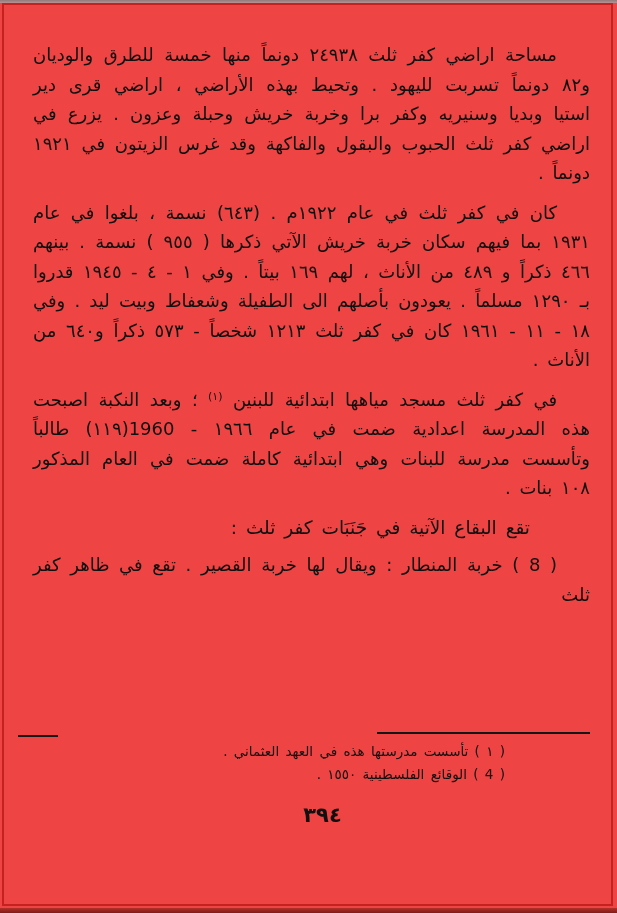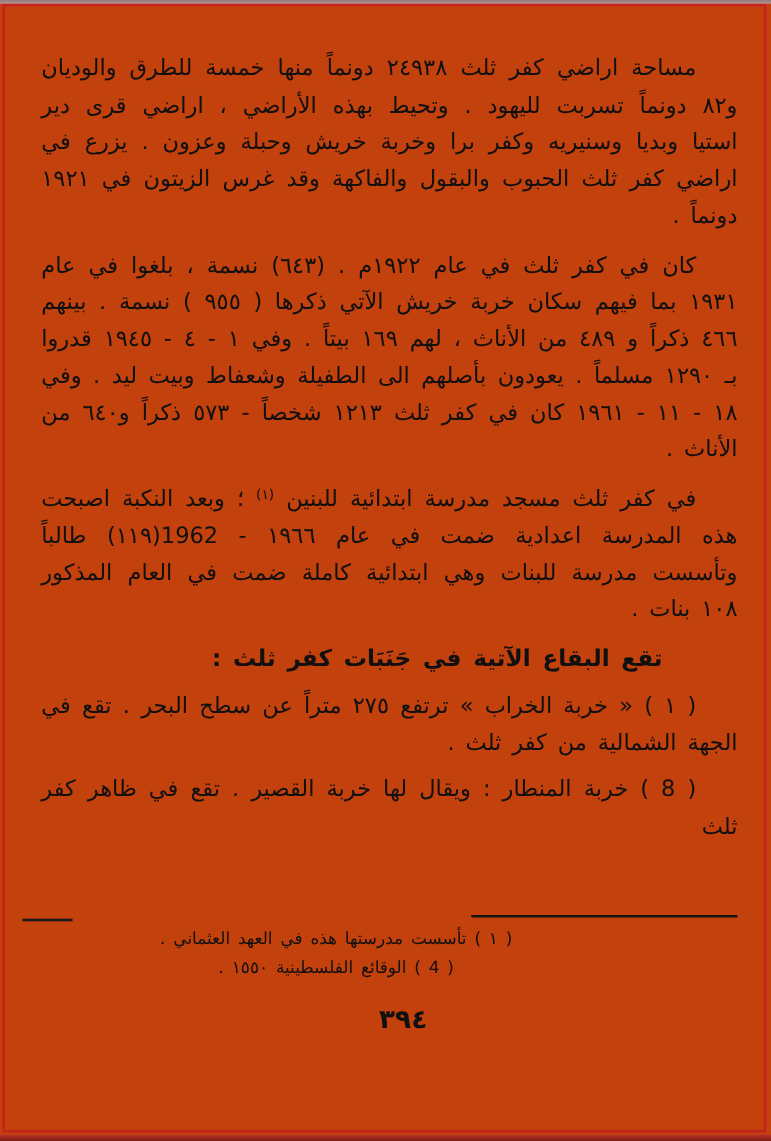--- a/index.html
+++ b/index.html
@@ -1,19 +1,19 @@
 <!DOCTYPE html>
 <html lang="ar"><head>
 <meta charset="utf-8">
 <style>
   html,body{margin:0;padding:0;background:#ffffff;}
   .page{
     position:relative;
     width:617px;height:913px;
-    background:#c2410c;
+    background:#ef4444;
     overflow:hidden;
     font-family:"DejaVu Sans",sans-serif;
     color:#101010;
   }
   
   .page::before{
     content:"";position:absolute;top:0;left:0;right:0;height:3px;
     background:linear-gradient(#8f7b7a,#b99392);z-index:3;
   }
   .page::after{
@@ -28,65 +28,64 @@
   .content{
     position:absolute;top:40px;right:27px;width:557px;
     direction:rtl;
     text-align:justify;
     font-size:18px;line-height:29.5px;
     word-spacing:3px;
   }
   .para{margin:0 0 10px 0;text-indent:33px;}
   .heading{
     margin:6px 0 8px 0;text-indent:60px;
-    font-weight:bold;font-size:18.5px;
+    font-weight:normal;font-size:18.5px;
   }
   .item{margin:0 0 8px 0;text-indent:33px;}
   .fnref{font-size:11px;line-height:0;vertical-align:6px;}
   .footnote-rule{
     position:absolute;top:732px;right:27px;width:213px;height:2px;
     background:#161616;
   }
   .footnote-rule-left{
     position:absolute;top:735px;left:18px;width:40px;height:2px;
     background:#161616;
   }
   .footnotes{
     position:absolute;top:740px;right:27px;width:557px;
     direction:rtl;text-align:right;
     padding-right:0;box-sizing:border-box;
     font-size:13.5px;line-height:23px;word-spacing:2px;
   }
-  .footnote{margin:0 85px 0 0;text-align:center;}
+  .footnote{margin:0 85px 0 0;}
   .page-number{
     position:absolute;top:803px;left:0;right:0;
     text-align:center;
     font-size:21px;font-weight:bold;
     direction:rtl;
     transform:translateX(14px);
   }
 </style>
 </head>
 <body>
 
 <div class="page">
   <div class="frame"></div>
 
   <div class="content">
     <p class="para">مساحة اراضي كفر ثلث ٢٤٩٣٨ دونماً منها خمسة للطرق والوديان و٨٢ دونماً تسربت لليهود . وتحيط بهذه الأراضي ، اراضي قرى دير استيا وبديا وسنيريه وكفر برا وخربة خريش وحبلة وعزون . يزرع في اراضي كفر ثلث الحبوب والبقول والفاكهة وقد غرس الزيتون في ١٩٢١ دونماً .</p>
 
     <p class="para">كان في كفر ثلث في عام ١٩٢٢م . (٦٤٣) نسمة ، بلغوا في عام ١٩٣١ بما فيهم سكان خربة خريش الآتي ذكرها ( ٩٥٥ ) نسمة . بينهم ٤٦٦ ذكراً و ٤٨٩ من الأناث ، لهم ١٦٩ بيتاً . وفي ١ - ٤ - ١٩٤٥ قدروا بـ ١٢٩٠ مسلماً . يعودون بأصلهم الى الطفيلة وشعفاط وبيت ليد . وفي ١٨ - ١١ - ١٩٦١ كان في كفر ثلث ١٢١٣ شخصاً - ٥٧٣ ذكراً و٦٤٠ من الأناث .</p>
 
 
-    <p class="para"><span>في كفر ثلث مسجد مدرسة ابتدائية للبنين </span><sup class="fnref">(١)</sup><span> ؛ وبعد النكبة اصبحت هذه المدرسة اعدادية ضمت في عام ١٩٦٦ - 1962(١١٩) طالباً وتأسست مدرسة للبنات وهي ابتدائية كاملة ضمت في العام المذكور ١٠٨ بنات .</span></p>
+    <p class="para"><span>في كفر ثلث مسجد مياهها ابتدائية للبنين </span><sup class="fnref">(١)</sup><span> ؛ وبعد النكبة اصبحت هذه المدرسة اعدادية ضمت في عام ١٩٦٦ - 1960(١١٩) طالباً وتأسست مدرسة للبنات وهي ابتدائية كاملة ضمت في العام المذكور ١٠٨ بنات .</span></p>
 
     <p class="heading">تقع البقاع الآتية في جَنَبَات كفر ثلث :</p>
 
 
-    <p class="item">( ١ ) « خربة الخراب » ترتفع ٢٧٥ متراً عن سطح البحر . تقع في الجهة الشمالية من كفر ثلث .</p>
 
     <p class="item">( 8 ) خربة المنطار : ويقال لها خربة القصير . تقع في ظاهر كفر ثلث</p>
   </div>
 
   <div class="footnote-rule"></div>
   <div class="footnote-rule-left"></div>
 
   <div class="footnotes">
     <p class="footnote">( ١ ) تأسست مدرستها هذه في العهد العثماني .</p>
     <p class="footnote">( 4 ) الوقائع الفلسطينية ١٥٥٠ .</p>

